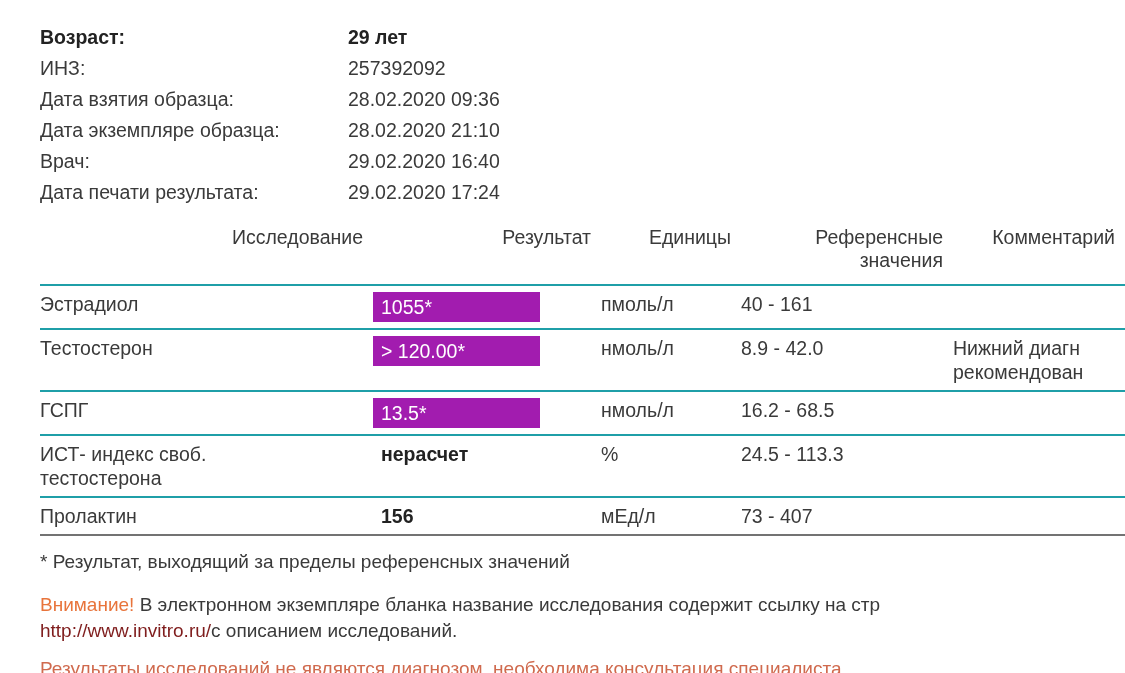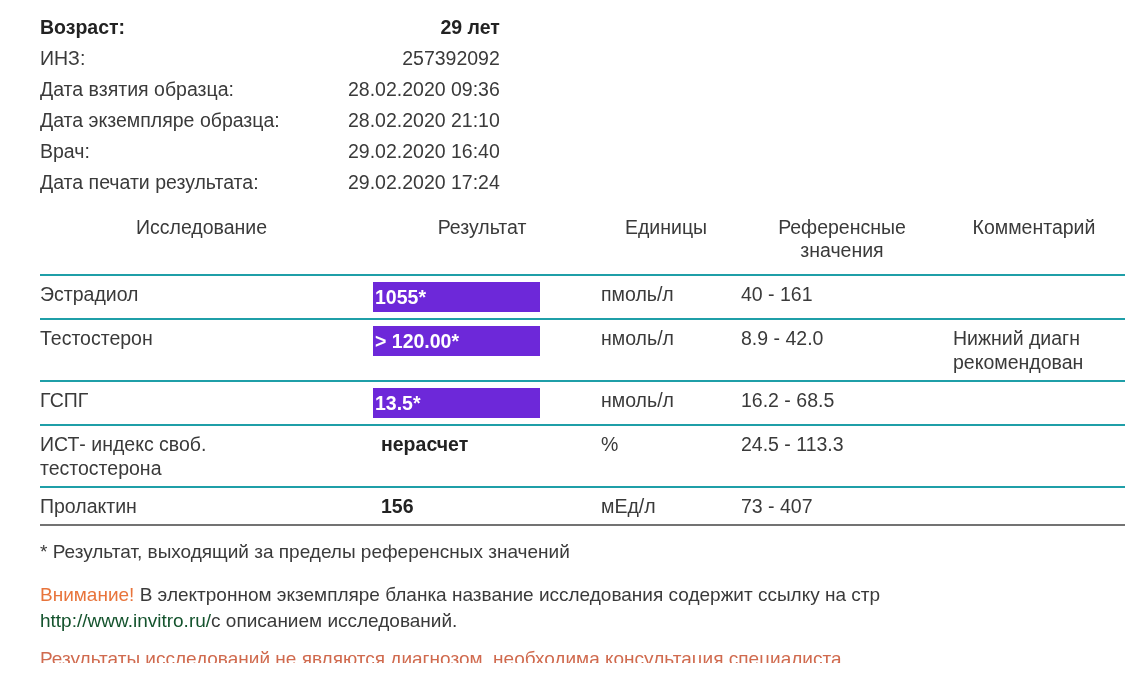--- a/index.html
+++ b/index.html
@@ -18,62 +18,61 @@
     position: relative;
     width: 1125px;
     height: 673px;
     box-sizing: border-box;
     padding: 8px 0 0 40px;
   }
 
   
   .info-table {
     border-collapse: collapse;
-    margin-top: 8px;
+    margin-top: 18px;
   }
   .info-table td {
     padding: 0 0 9px 0;
     font-size: 19.5px;
     line-height: 22px;
     vertical-align: top;
     white-space: nowrap;
   }
   .info-label {
     color: #3a3a3a;
     padding-right: 18px !important;
     width: 290px;
   }
   .info-label.bold {
     font-weight: bold;
     color: #222222;
   }
   .info-value {
     color: #3a3a3a;
-    text-align: right;
   }
   .info-value.bold {
     font-weight: bold;
     color: #222222;
   }
 
   
   .results {
     margin-top: 14px;
     width: 1085px;
     border-collapse: collapse;
     table-layout: fixed;
   }
   .results col.c1 { width: 333px; }
   .results col.c2 { width: 228px; }
   .results col.c3 { width: 140px; }
   .results col.c4 { width: 212px; }
   .results col.c5 { width: 172px; }
 
   .results thead th {
-    text-align: center;
+    text-align: right;
     font-weight: normal;
     font-size: 19.5px;
     line-height: 23px;
     color: #3a3a3a;
     padding: 0 10px 12px 0;
     vertical-align: top;
   }
   .results thead th .sub {
     display: block;
   }
@@ -92,26 +91,26 @@
     color: #1f5fa8;
   }
   .test-name .second-line {
     display: block;
   }
   .result-cell {
     padding-right: 0 !important;
   }
   .flag {
     display: inline-block;
-    background: #6d28d9;
+    background: #a21caf;
     color: #ffffff;
-    font-weight: bold;
+    font-weight: normal;
     font-size: 19.5px;
     line-height: 26px;
-    padding: 2px 0 2px 2px;
+    padding: 2px 0 2px 8px;
     width: 167px;
     box-sizing: border-box;
   }
   .plain-result {
     font-weight: bold;
     color: #222222;
     padding-left: 8px;
     display: inline-block;
   }
   .units, .refs {
@@ -136,21 +135,21 @@
     margin-top: 18px;
     font-size: 19px;
     line-height: 26px;
     color: #3a3a3a;
     white-space: nowrap;
   }
   .notice .warn {
     color: #e8743b;
   }
   .notice .link {
-    color: #14532d;
+    color: #7f1d1d;
     text-decoration: none;
     text-align: right;
   }
   .cut-line {
     margin-top: 14px;
     font-size: 19px;
     line-height: 22px;
     color: #d06a4e;
     white-space: nowrap;
     height: 15px;

